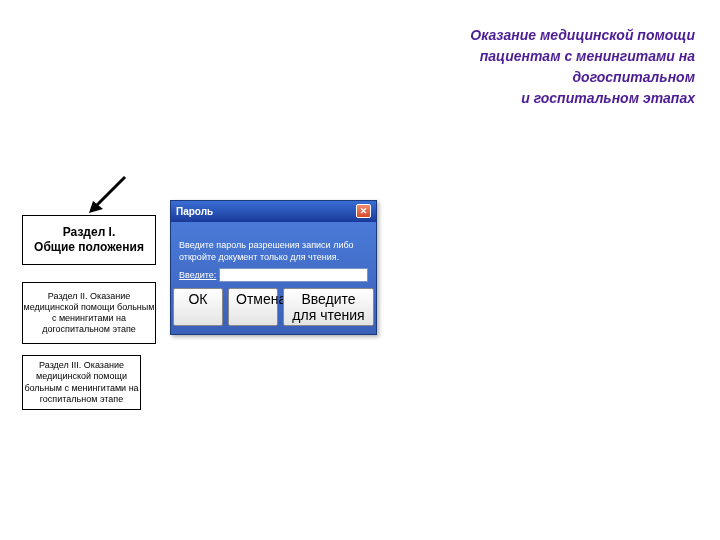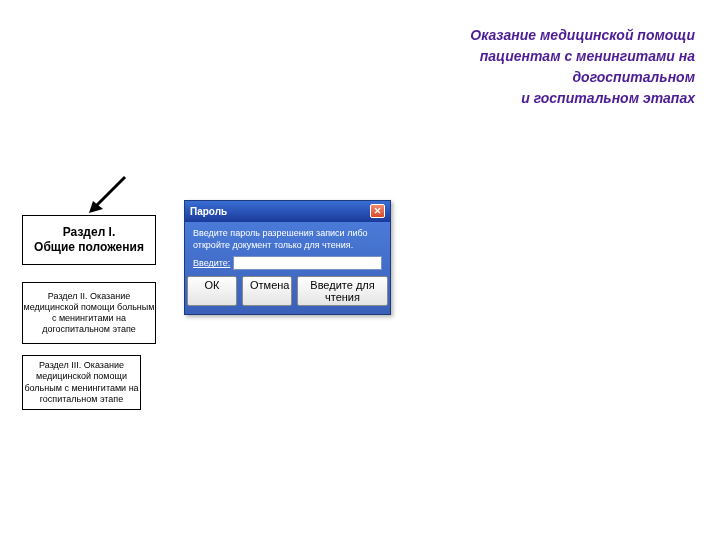--- a/index.html
+++ b/index.html
@@ -55,21 +55,21 @@
   .section-box.s3 {
     left: 22px;
     top: 355px;
     width: 119px;
     height: 55px;
     font-size: 9px;
     font-weight: normal;
   }
   .dialog {
     position: absolute;
-    left: 184px;
+    left: 170px;
     top: 200px;
     width: 205px;
     border: 1px solid #1a3a7a;
     box-shadow: 2px 2px 4px rgba(0,0,0,0.3);
     font-family: Tahoma, Arial, sans-serif;
   }
   .dialog-titlebar {
     background: linear-gradient(to bottom, #3a6ed5 0%, #1a3a9a 100%);
     color: #fff;
     font-size: 10px;
@@ -86,21 +86,21 @@
     border: 1px solid #fff;
     border-radius: 2px;
     color: #fff;
     font-size: 9px;
     line-height: 12px;
     text-align: center;
     box-sizing: border-box;
   }
   .dialog-body {
     background: linear-gradient(to bottom, #4a7ad8 0%, #3a60b8 100%);
-    padding: 6px 8px 8px 8px;
+    padding: 18px 8px 8px 8px;
     color: #fff;
     font-size: 9px;
   }
   .dialog-instr {
     margin-bottom: 5px;
     line-height: 1.3;
   }
   .pw-row {
     display: flex;
     align-items: center;
@@ -120,21 +120,21 @@
   }
   .btn-row {
     display: flex;
     gap: 5px;
     justify-content: center;
   }
   .btn {
     background: linear-gradient(to bottom, #fff, #e4e4e4);
     border: 1px solid #888;
     border-radius: 2px;
-    font-size: 11px;
+    font-size: 14px;
     padding: 2px 7px;
     color: #000;
     min-width: 34px;
     text-align: center;
   }
   .btn.wide { min-width: 75px; }
   .arrow {
     position: absolute;
   }
 </style>

